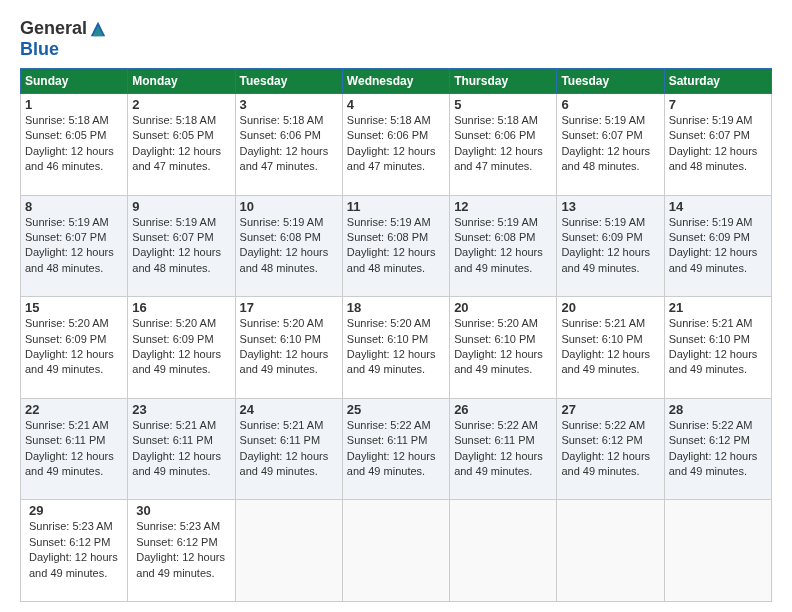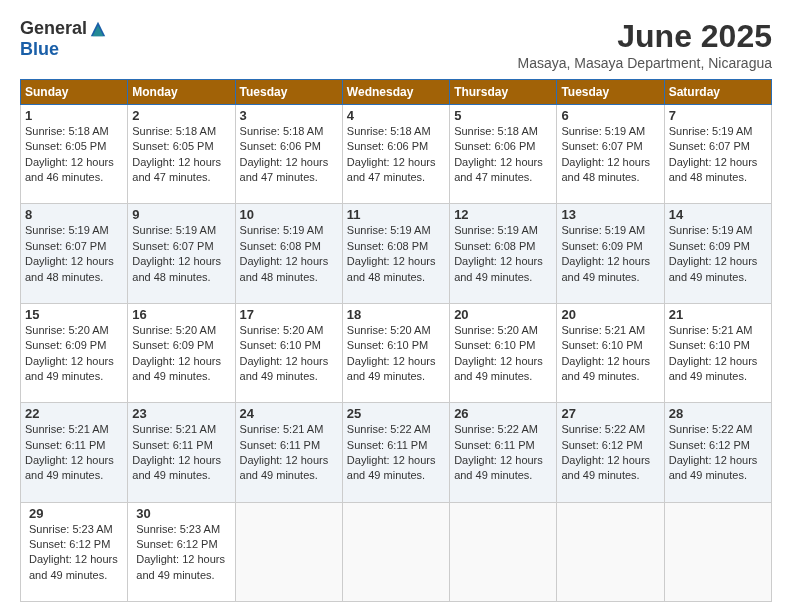--- a/index.html
+++ b/index.html
@@ -62,21 +62,21 @@
       color: #555;
     }
     .calendar {
       flex: 1;
       border: 1px solid #ccc;
       border-collapse: collapse;
       width: 100%;
       table-layout: fixed;
     }
     .calendar thead tr th {
-      background-color: #a16207;
+      background-color: #15803d;
       color: white;
       font-size: 12px;
       font-weight: bold;
       padding: 5px 4px;
       text-align: left;
       border: 1px solid #2a6db5;
     }
     .calendar tbody tr td {
       border: 1px solid #ccc;
       vertical-align: top;
@@ -115,24 +115,20 @@
   <div class="header">
     <div class="logo">
       <div class="logo-text">
         <span class="logo-general">General</span>
         <svg class="logo-icon" viewBox="0 0 20 20" xmlns="http://www.w3.org/2000/svg">
           <polygon points="10,2 18,18 2,18" fill="#1a5fa8"></polygon>
           <polygon points="10,6 16,18 4,18" fill="#2a9d8f" opacity="0.7"></polygon>
         </svg>
       </div>
       <span class="logo-blue">Blue</span>
-    </div>
-    <div class="title-section">
-      <div class="month-title">June 2025</div>
-      <div class="subtitle">Masaya, Masaya Department, Nicaragua</div>
     </div>
   </div>
 
   <table class="calendar">
     <thead>
       <tr>
         <th>Sunday</th>
         <th>Monday</th>
         <th>Tuesday</th>
         <th>Wednesday</th>

